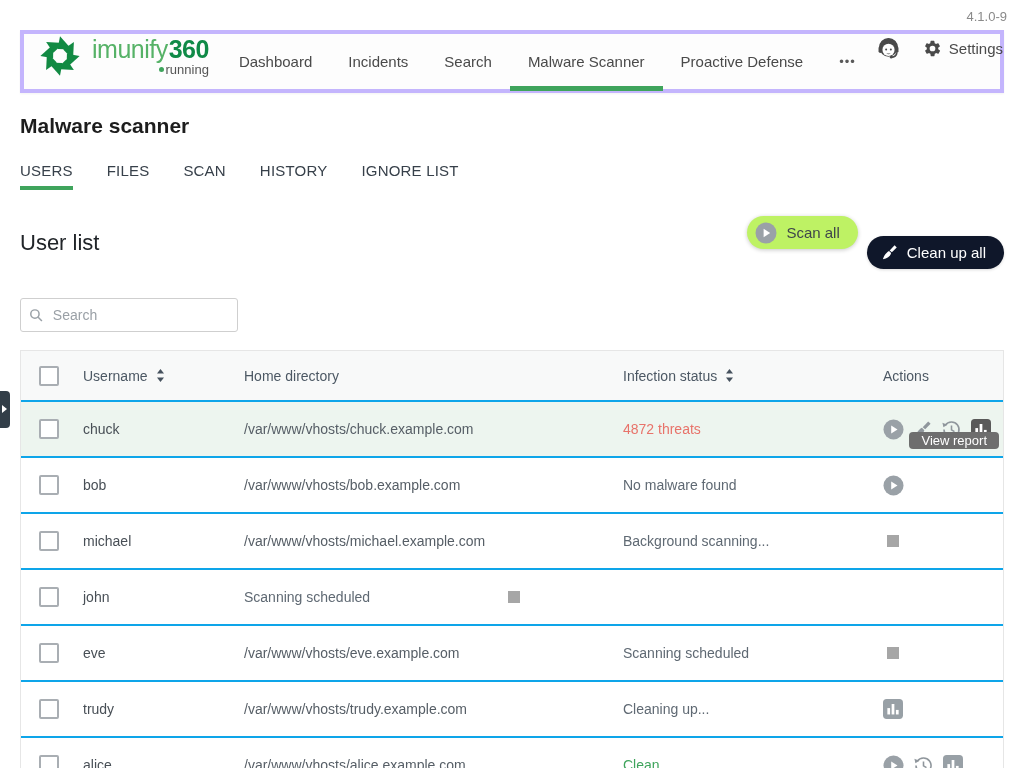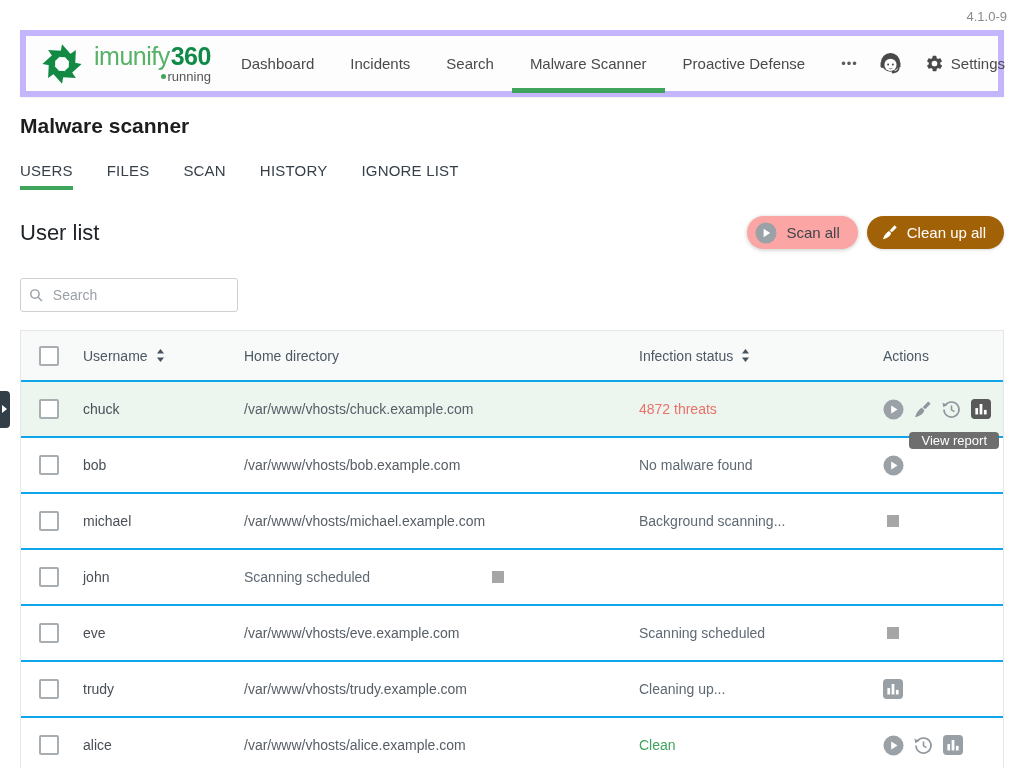--- a/index.html
+++ b/index.html
@@ -1,21 +1,21 @@
 <!DOCTYPE html>
 <html><head>
 <meta charset="utf-8">
 <style>
   html,body{margin:0;padding:0;width:1024px;height:768px;overflow:hidden;background:#fff;
     font-family:"Liberation Sans","DejaVu Sans",sans-serif;color:#333;}
   
   .version{position:absolute;top:9px;right:17px;font-size:13px;color:#8a8a8a;}
   
   .app-header{position:absolute;top:30px;left:20px;right:20px;height:55px;background:#fdfdfd;
-    border:6px solid #c4b5fd;box-shadow:0 1px 2px rgba(0,0,0,.05);display:flex;align-items:center;}
+    border:4px solid #c4b5fd;box-shadow:0 1px 2px rgba(0,0,0,.05);display:flex;align-items:flex-start;}
   .logo{display:flex;align-items:center;gap:10px;margin-left:14px;}
   .wordmark{line-height:1;}
   .wordmark .line1{font-size:25px;letter-spacing:-.5px;}
   .brand{color:#56b267;}
   .brand-sfx{color:#0f8a47;font-weight:700;margin-left:1px;}
   .status-line{text-align:right;font-size:13px;color:#555;margin-top:1px;}
   .status-dot{display:inline-block;width:5px;height:5px;border-radius:50%;background:#3fa45c;vertical-align:2px;margin-right:2px;}
   .nav{display:flex;height:100%;margin-left:12px;}
   .nav-item{display:flex;align-items:center;padding:0 18px;font-size:15px;color:#4a4a4a;position:relative;cursor:pointer;white-space:nowrap;}
   .nav-item.active::after{content:"";position:absolute;left:0;right:0;bottom:-2px;height:5px;background:#3fa45c;}
@@ -25,37 +25,37 @@
   
   .main{position:absolute;top:86px;left:0;right:0;padding:0 20px;}
   h1.page-title{font-size:21px;font-weight:700;color:#1d1d1d;margin:28px 0 0;}
   .tabs{display:flex;gap:34px;margin-top:24px;}
   .tab{font-size:15px;color:#37404a;padding-bottom:7px;border-bottom:4px solid transparent;cursor:pointer;letter-spacing:.2px;}
   .tab.active{border-bottom-color:#3fa45c;}
   .section-head{display:flex;align-items:center;margin-top:26px;}
   h2.section-title{font-size:22px;font-weight:400;color:#212529;margin:0;}
   .actions-bar{margin-left:auto;display:flex;gap:9px;}
   .pill{display:flex;align-items:center;gap:9px;height:33px;padding:0 18px 0 8px;border-radius:17px;font-size:15px;cursor:pointer;border:none;}
-  .pill.scan-all{background:#fca5a5;color:#3f454b;box-shadow:0 1px 4px rgba(0,0,0,.22);}
-  .pill.clean-all{background:#a16207;color:#fff;padding-left:14px;box-shadow:0 1px 3px rgba(0,0,0,.15);}
+  .pill.scan-all{background:#bef264;color:#3f454b;box-shadow:0 1px 4px rgba(0,0,0,.22);}
+  .pill.clean-all{background:#0f172a;color:#fff;padding-left:14px;box-shadow:0 1px 3px rgba(0,0,0,.15);margin-top:20px;}
   
   .search-box{margin-top:29px;width:200px;height:32px;border:1px solid #cfcfcf;border-radius:3px;display:flex;align-items:center;padding:0 8px;gap:7px;background:#fff;}
   .search-box input{border:none;outline:none;font-size:14px;color:#444;width:100%;font-family:inherit;background:transparent;}
   .search-box input::placeholder{color:#9aa0a6;}
   
   .table{margin-top:18px;border:1px solid #e6e6e6;border-bottom:none;}
   .t-row{display:flex;align-items:center;height:54px;border-bottom:2px solid #0ea5e9;background:#fff;font-size:14px;}
   .t-row.head{height:49px;background:#f8f9f9;color:#4c5864;}
   .t-row.highlight{background:#edf5ef;}
   .cell{display:flex;align-items:center;}
   .c-check{width:44px;padding-left:18px;box-sizing:content-box;}
   .c-user{width:161px;color:#484f56;}
   .c-home{flex:1;color:#565e66;}
   .c-status{width:244px;color:#5f6973;}
-  .c-actions{width:120px;gap:9px;}
+  .c-actions{width:120px;gap:9px;margin-left:16px;}
   .t-row.head .c-user,.t-row.head .c-home,.t-row.head .c-status,.t-row.head .c-actions{color:#4c5864;}
   .checkbox{width:16px;height:16px;border:2px solid #a9aeb3;border-radius:2px;background:#fff;display:inline-block;cursor:pointer;}
   .sort-icon{margin-left:7px;}
   .action{display:inline-flex;cursor:pointer;line-height:0;}
   .action.active rect.rbg{fill:#595959;}
   .stop-sq{width:12px;height:12px;background:#a6a6a6;display:inline-block;margin-left:4px;}
   .status-danger{color:#e8736a;}
   .status-success{color:#3fa45c;}
   
   .tooltip{position:absolute;top:432px;right:25px;background:#6e6e6e;color:#fff;font-size:13px;padding:1px 12px;border-radius:4px;}

